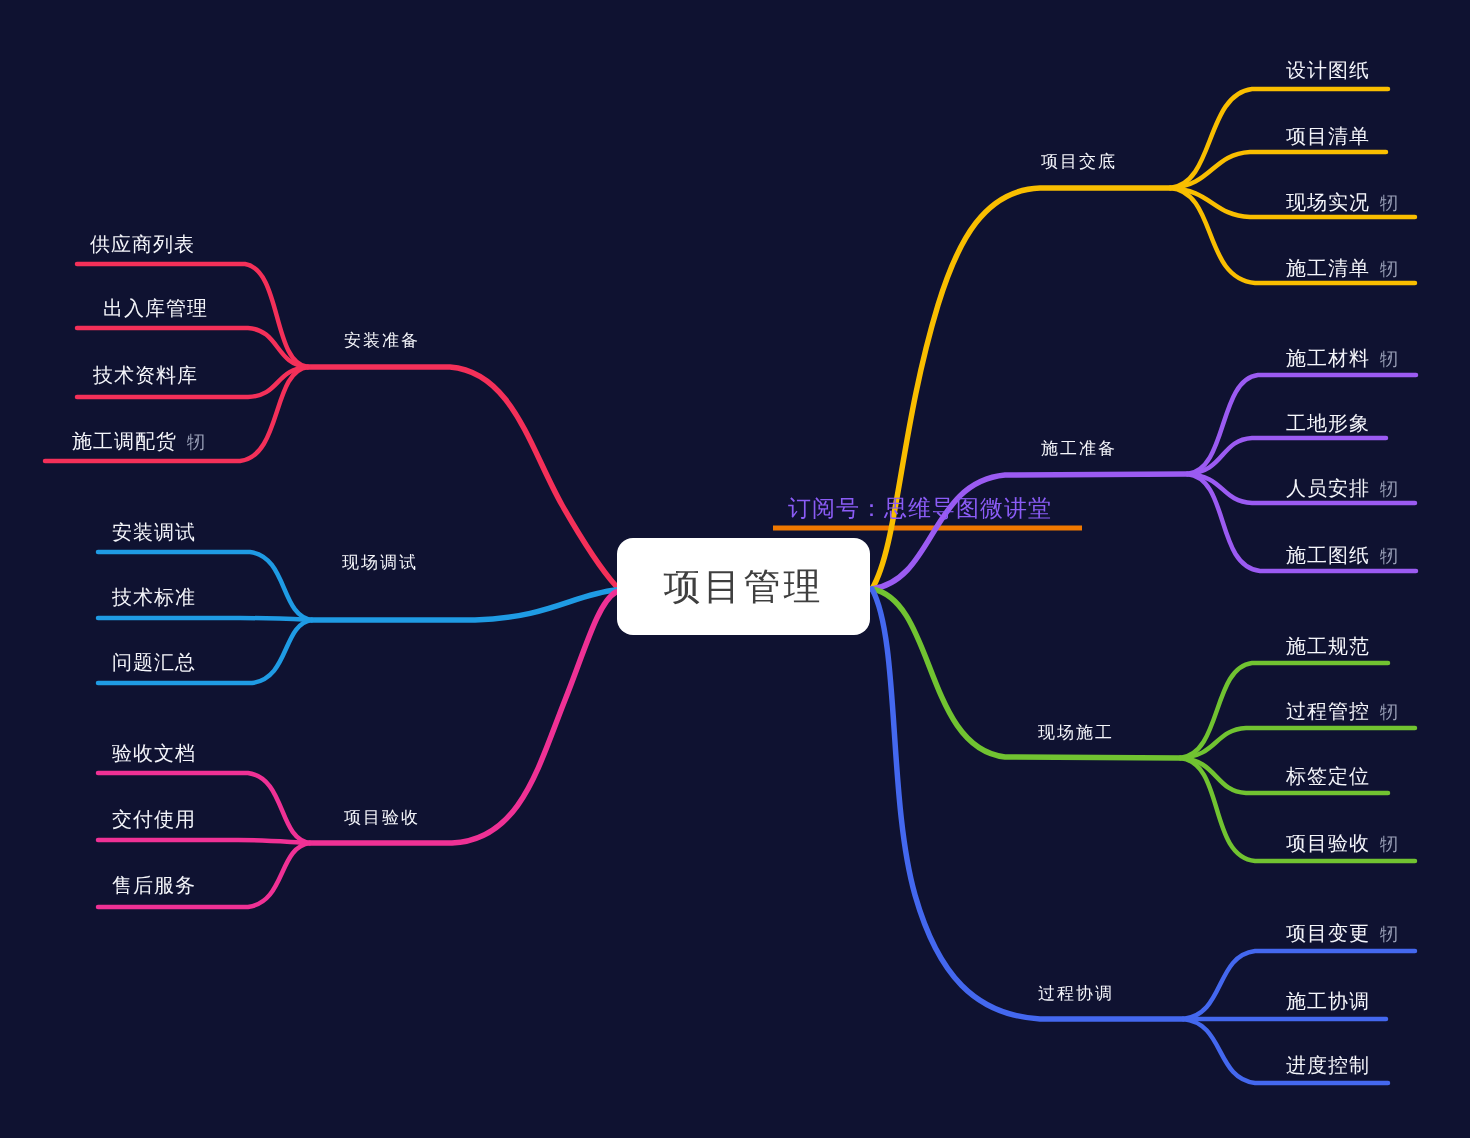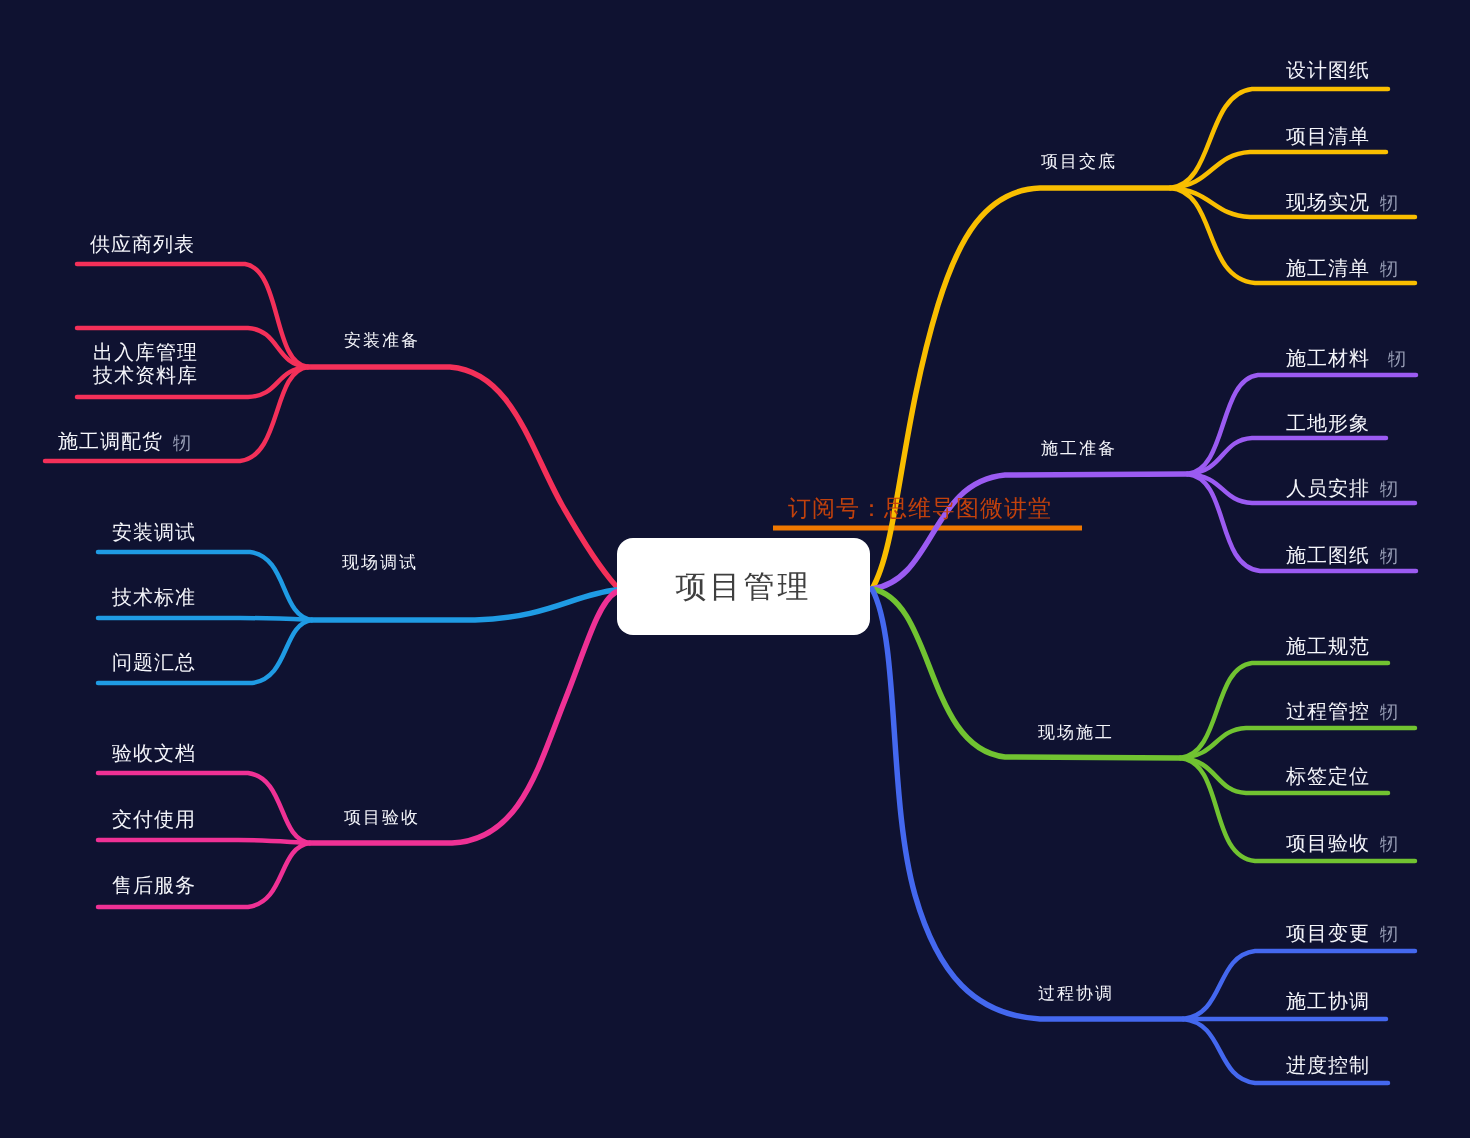--- a/index.html
+++ b/index.html
@@ -41,27 +41,27 @@
     position: absolute;
     left: 617px; top: 538px;
     width: 253px; height: 97px;
     border-radius: 16px;
     display: flex;
     align-items: center;
     justify-content: center;
   }
   #center-title {
     color: #3f3f3f;
-    font-size: 31px;
+    font-size: 37px;
     letter-spacing: 3px;
   }
   #watermark-text {
     position: absolute;
     left: 788px; top: 493px;
-    color: #c2410c;
+    color: #8b5cf6;
     font-size: 23px;
     letter-spacing: 1px;
     white-space: nowrap;
   }
 </style>
 </head>
 <body>
 
 <div id="canvas" style="background-color: rgb(15, 18, 49);">
 
@@ -159,21 +159,21 @@
   </div>
   <div class="label" style="left:1286px; top:189px;">
     <span>现场实况</span>
     <span class="node-icon">牣</span>
   </div>
   <div class="label" style="left:1286px; top:255px;">
     <span>施工清单</span>
     <span class="node-icon">牣</span>
   </div>
 
-  <div class="label" style="left:1286px; top:345px;gap:8px;">
+  <div class="label" style="left:1286px; top:345px;">
     <span>施工材料</span>
     <span class="node-icon">牣</span>
   </div>
   <div class="label" style="left:1286px; top:410px;">
     <span>工地形象</span>
   </div>
   <div class="label" style="left:1286px; top:475px;">
     <span>人员安排</span>
     <span class="node-icon">牣</span>
   </div>
@@ -204,27 +204,27 @@
   <div class="label" style="left:1286px; top:988px;">
     <span>施工协调</span>
   </div>
   <div class="label" style="left:1286px; top:1052px;">
     <span>进度控制</span>
   </div>
 
   <div class="label" style="left:90px; top:231px;">
     <span>供应商列表</span>
   </div>
-  <div class="label" style="left:93px; top:295px;margin-top:44px;">
+  <div class="label" style="left:103px; top:295px;">
     <span>出入库管理</span>
   </div>
   <div class="label" style="left:93px; top:362px;">
     <span>技术资料库</span>
   </div>
-  <div class="label" style="left:58px; top:428px;align-items:flex-end;">
+  <div class="label" style="left:72px; top:428px;">
     <span>施工调配货</span>
     <span class="node-icon">牣</span>
   </div>
 
   <div class="label" style="left:112px; top:519px;">
     <span>安装调试</span>
   </div>
   <div class="label" style="left:112px; top:584px;">
     <span>技术标准</span>
   </div>

